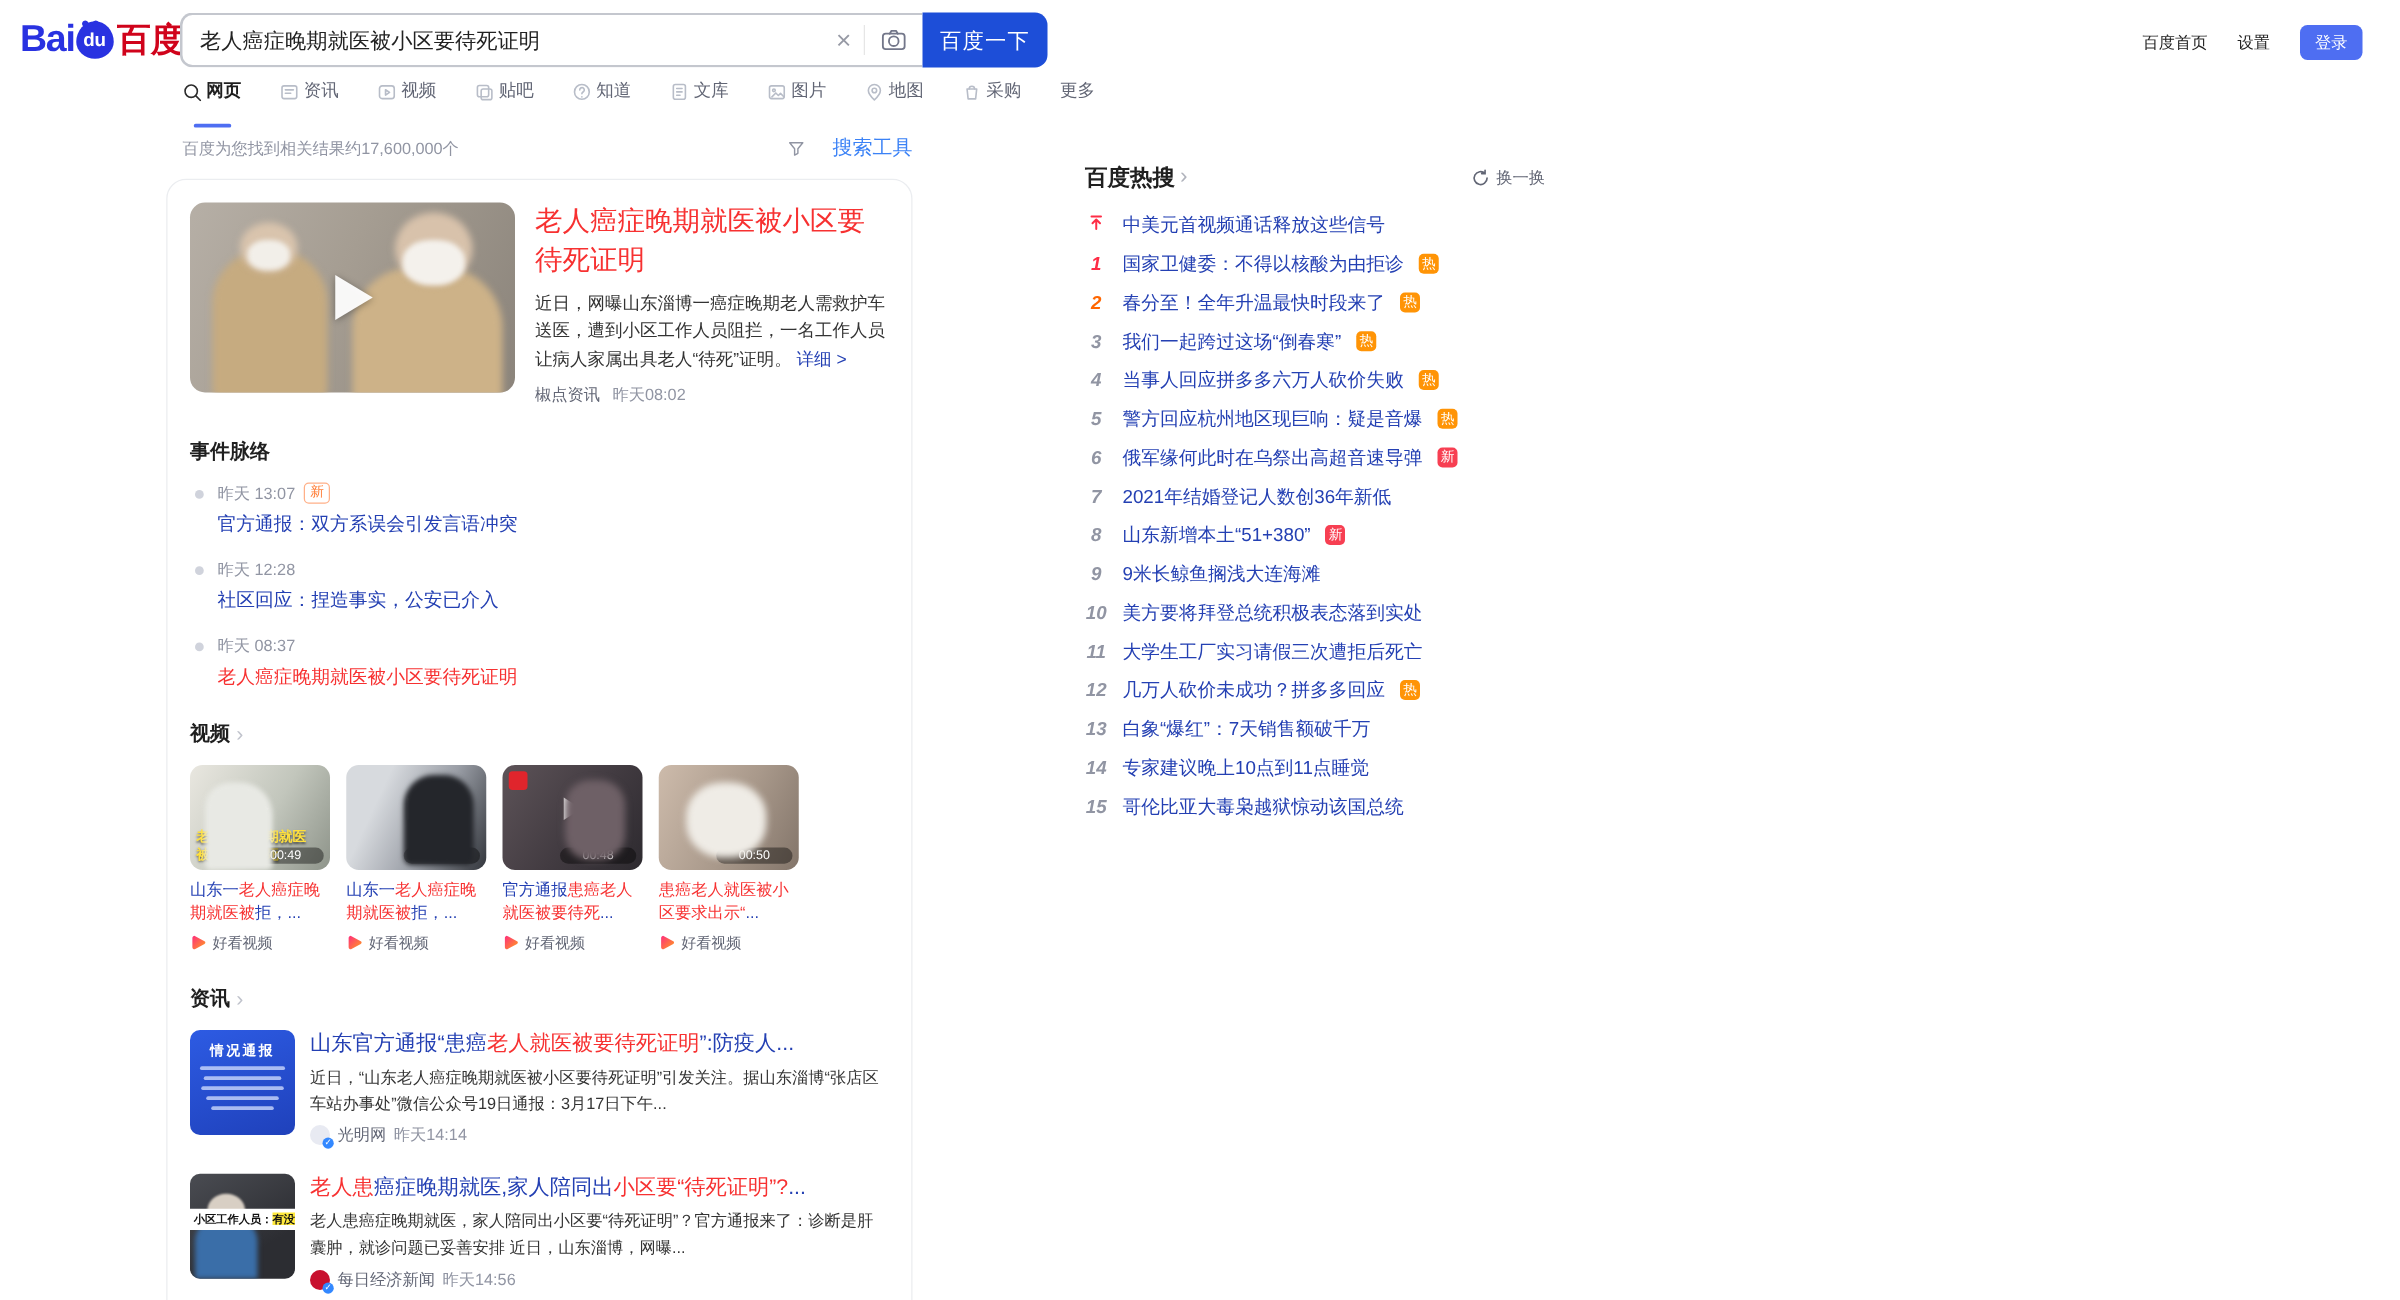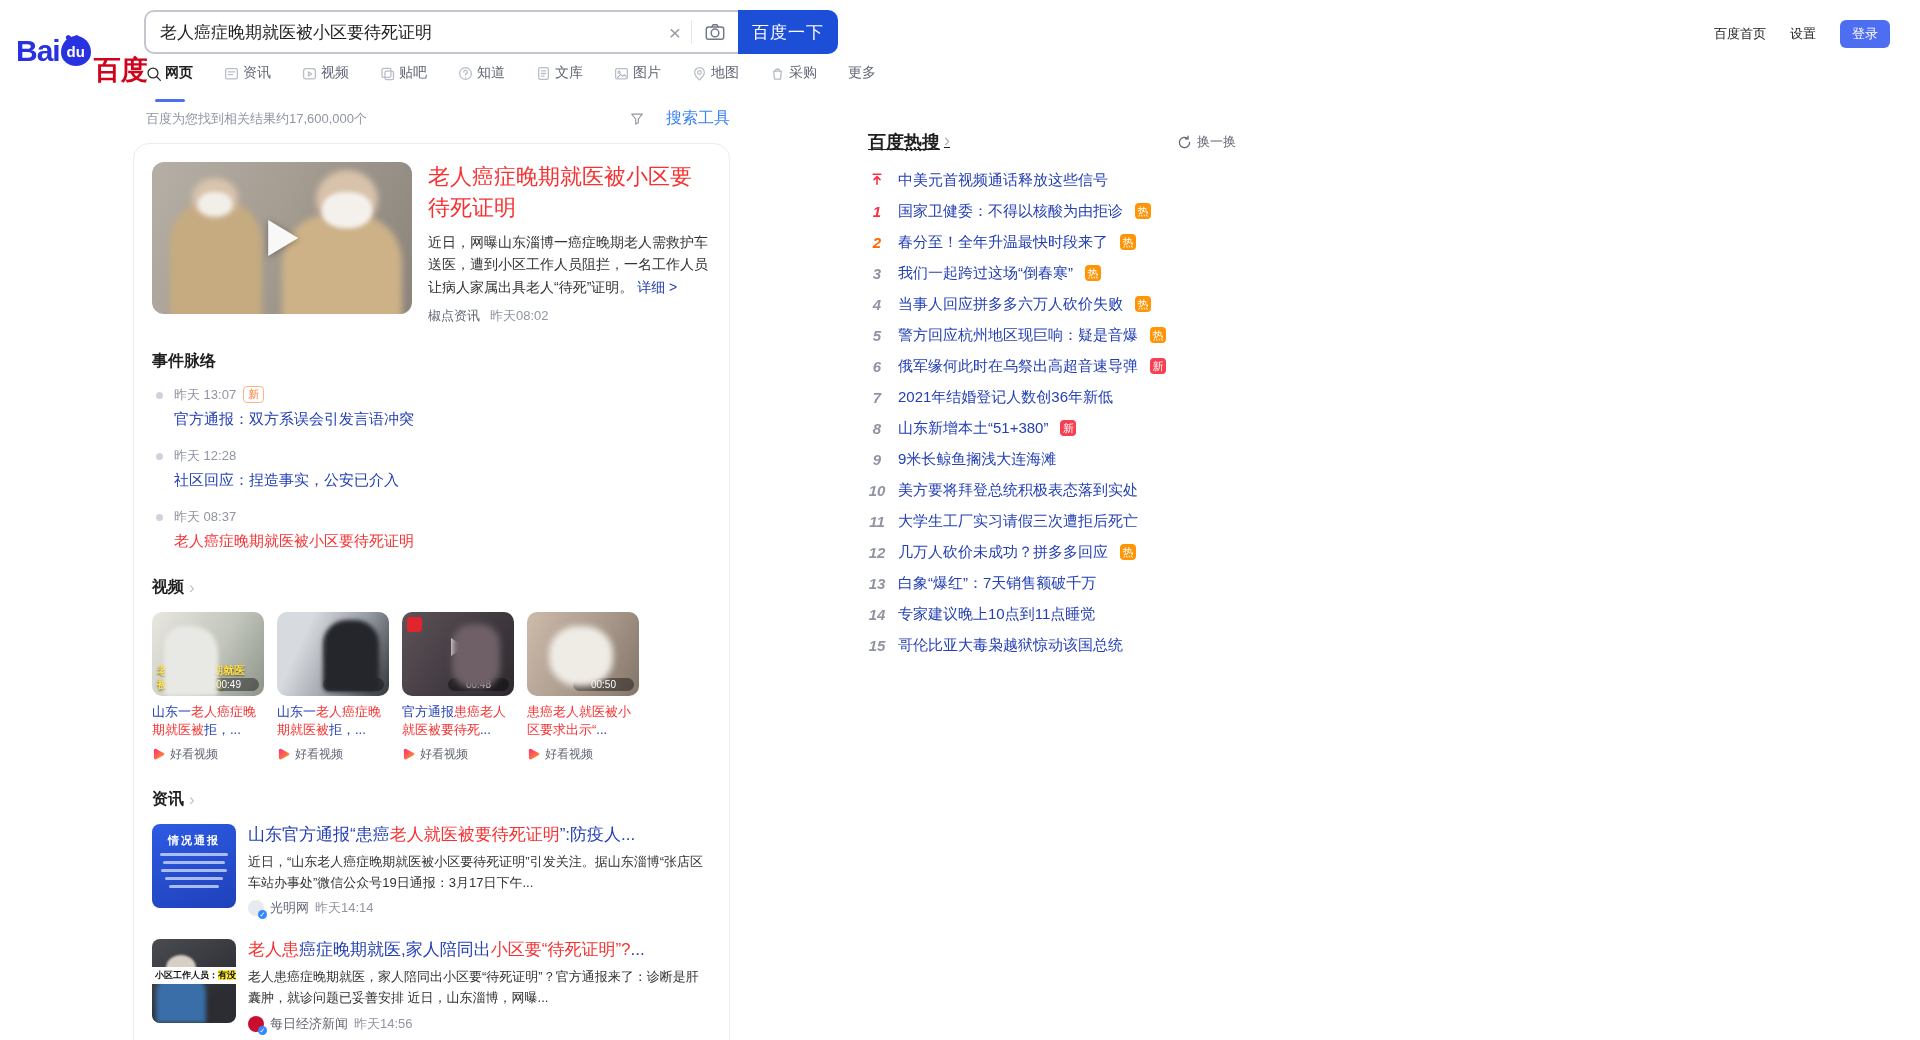--- a/index.html
+++ b/index.html
@@ -6,21 +6,21 @@
   html,body { width:1920px; height:1040px; overflow:hidden; background:#fff;
     font-family:"Liberation Sans","DejaVu Sans",sans-serif; color:#333; }
   a { text-decoration:none; cursor:pointer; }
 
   
   #logo { position:absolute; left:16px; top:14px; display:flex; align-items:center; cursor:pointer; }
   #logo .bai { color:#2932e1; font-size:30px; font-weight:bold; letter-spacing:-1px; }
   #logo .du  { width:30px; height:30px; background:#2932e1; border-radius:50% 50% 50% 50%/55% 55% 45% 45%;
                color:#fff; font-size:15px; font-weight:bold; display:flex; align-items:center; justify-content:center; margin:0 3px 0 1px; position:relative;}
   #logo .du i{ position:absolute; top:-6px; left:4px; font-style:normal; color:#2932e1; font-size:12px; letter-spacing:1px;}
-  #logo .cn  { color:#d0031b; font-size:27px; font-weight:bold;margin-top:38px; }
+  #logo .cn  { color:#d0031b; font-size:27px; font-weight:bold; }
 
   #searchbox { position:absolute; left:144px; top:10px; width:594px; height:44px;
     border:2px solid #c4c7ce; border-right:none; border-radius:10px 0 0 10px; display:flex; align-items:center; background:#fff; }
   #searchbox input { flex:1; border:none; outline:none; font-size:17px; color:#222; padding:0 8px 0 14px;
     font-family:inherit; background:transparent; }
   .sb-clear { font-size:21px; color:#979aa5; padding:0 10px; cursor:pointer; line-height:1; }
   .sb-div { width:1px; height:24px; background:#e6e6e6; }
   .sb-cam { padding:0 12px; display:flex; align-items:center; cursor:pointer; }
   #searchbtn { position:absolute; left:738px; top:10px; width:100px; height:44px; background:#1d4ed8;
     border:none; border-radius:0 10px 10px 0; color:#fff; font-size:17px; cursor:pointer; font-family:inherit; letter-spacing:1px;}
@@ -117,21 +117,21 @@
   .nmeta { margin-top:6px; display:flex; align-items:center; gap:6px; font-size:13px; color:#626675; }
   .nmeta .time { color:#9195a3; }
   .avatar { width:16px; height:16px; border-radius:50%; position:relative; flex:none;}
   .vcheck { position:absolute; right:-3px; bottom:-3px; width:9px; height:9px; border-radius:50%; background:#38f;
     color:#fff; font-size:7px; line-height:9px; text-align:center; }
   .seg-red { color:#f73131; } .seg-blue { color:#2440b3; }
 
   
   #hot { position:absolute; left:868px; top:130px; width:420px; }
   #hot-head { display:flex; align-items:center; justify-content:space-between; margin-bottom:16px; }
-  #hot-title { font-size:18px; font-weight:bold; color:#1f1f1f; display:flex; align-items:flex-start; gap:4px;text-decoration:underline;}
+  #hot-title { font-size:18px; font-weight:bold; color:#1f1f1f; display:flex; align-items:flex-start; gap:4px;}
   #hot-title .chev { color:#b0b3bc; font-weight:normal; font-size:18px; cursor:pointer;}
   #hot-refresh { display:flex; align-items:center; gap:5px; font-size:13px; color:#626675; cursor:pointer; margin-right:52px;}
   .hot-row { display:flex; align-items:center; gap:12px; margin-bottom:11px; height:20px;}
   .hot-rank { width:18px; text-align:center; font-size:15px; color:#9195a3; flex:none; font-style:italic; font-weight:bold;}
   .hot-rank.r1 { color:#fe2d46; } .hot-rank.r2 { color:#ff6600; }
   .hot-link { font-size:15px; color:#2440b3; cursor:pointer; white-space:nowrap; }
   .hot-badge { width:16px; height:16px; border-radius:4px; color:#fff; font-size:11px; line-height:16px; text-align:center; flex:none;}
   .hot-badge.hot { background:#ff9406; } .hot-badge.new { background:#f73f52; }
 </style>
 </head>

